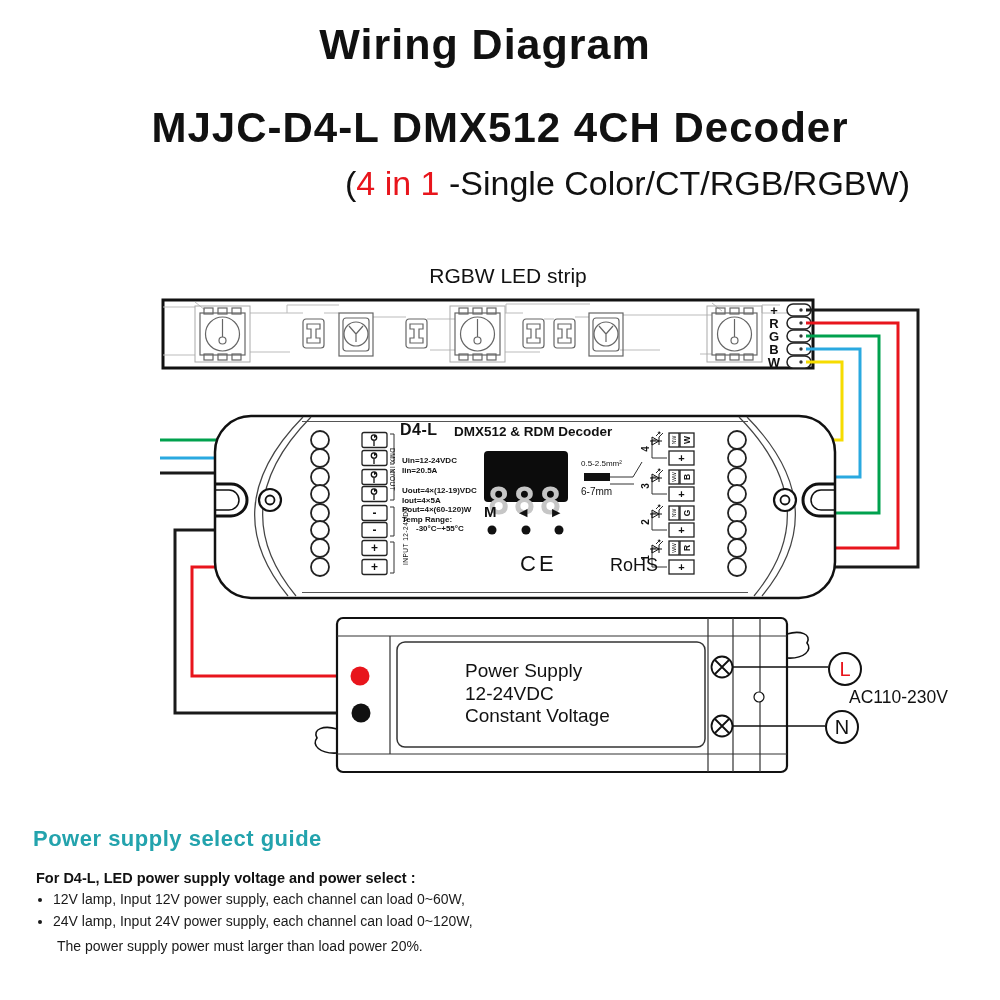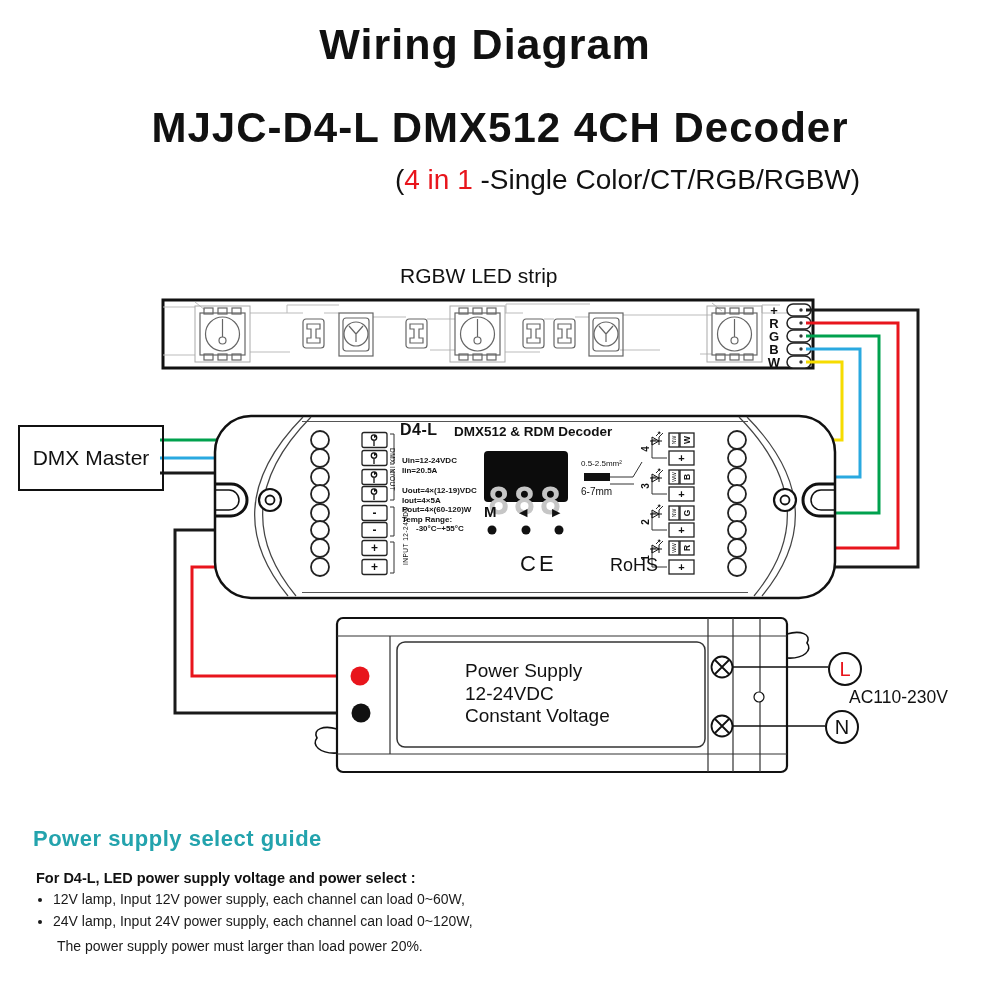--- a/index.html
+++ b/index.html
@@ -3,23 +3,23 @@
 <meta charset="utf-8">
 <style>
   html,body{margin:0;padding:0;background:#fff;}
   #canvas{position:relative;width:1000px;height:1000px;background:#fff;overflow:hidden;
           font-family:"Liberation Sans",sans-serif;color:#111;}
   .t{position:absolute;white-space:nowrap;color:#111;}
   .b{font-weight:bold;}
   svg{position:absolute;left:0;top:0;}
   .title{left:0;right:0;top:20px;text-align:center;font-size:43px;font-weight:bold;letter-spacing:1px;padding-right:30px;}
   .model{left:0;right:0;top:104px;text-align:center;font-size:42px;font-weight:bold;letter-spacing:1px;}
-  .variant{left:0;right:0;top:164px;text-align:center;font-size:28px;padding-left:255px;}
+  .variant{left:0;right:0;top:164px;text-align:center;font-size:34px;padding-left:255px;}
   .variant .hl{color:#e8151c;}
-  .striptitle{left:400px;top:264px;width:216px;text-align:left;font-size:21px;}
+  .striptitle{left:400px;top:264px;width:216px;text-align:center;font-size:21px;}
   .padlabel{width:16px;text-align:center;font-size:13px;font-weight:bold;left:766px;}
   .dmxbox{position:absolute;left:18px;top:425px;width:142px;height:62px;border:2.5px solid #111;
           display:flex;align-items:center;justify-content:center;font-size:21px;}
   .display{position:absolute;left:484px;top:451px;width:84px;height:51px;background:#0c0c0c;border-radius:4px;
            display:flex;align-items:center;justify-content:center;}
   .display span{font-family:"DejaVu Sans Mono",monospace;font-weight:bold;font-size:38px;color:#c6c6c6;letter-spacing:3px;margin-top:48px;}
   .spec{font-size:8px;font-weight:bold;line-height:9.5px;}
   .rotbox{width:16px;height:16px;line-height:16px;text-align:center;transform:rotate(-90deg);font-size:10px;font-weight:bold;}
   .rots{width:14px;height:14px;line-height:14px;text-align:center;transform:rotate(-90deg);font-size:5px;}
   .rotm{width:14px;height:14px;line-height:14px;text-align:center;transform:rotate(-90deg);font-size:8.5px;font-weight:bold;}
@@ -243,23 +243,20 @@
   <div class="t model">MJJC-D4-L DMX512 4CH Decoder</div>
   <div class="t variant"><span>(</span><span class="hl">4 in 1</span><span> -Single Color/CT/RGB/RGBW)</span></div>
 
   <div class="t striptitle">RGBW LED strip</div>
   <div class="t padlabel" style="top:303px">+</div>
   <div class="t padlabel" style="top:316px">R</div>
   <div class="t padlabel" style="top:329px">G</div>
   <div class="t padlabel" style="top:342px">B</div>
   <div class="t padlabel" style="top:355px">W</div>
 
-  <div class="dmxbox">
-      <span>DMX Master</span>
-    </div>
 
   <div class="t b" style="left:400px;top:421px;font-size:16px;letter-spacing:.5px">D4-L</div>
   <div class="t b" style="left:454px;top:424px;font-size:13.5px">DMX512 &amp; RDM Decoder</div>
   <div class="t spec" style="left:402px;top:456px">
     <div>Uin=12-24VDC</div>
     <div>Iin=20.5A</div>
   </div>
   <div class="t spec" style="left:402px;top:486px">
     <div>Uout=4×(12-19)VDC</div>
     <div>Iout=4×5A</div>

